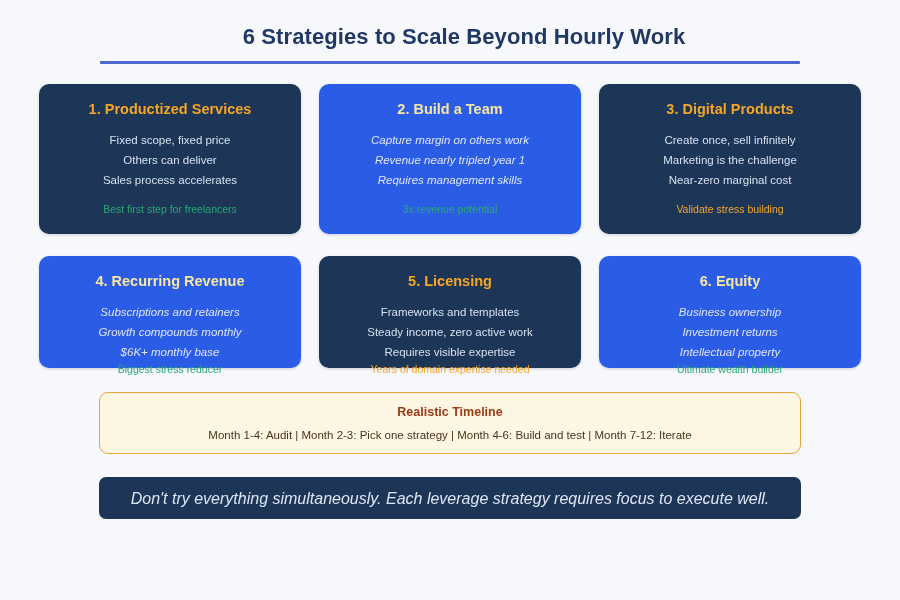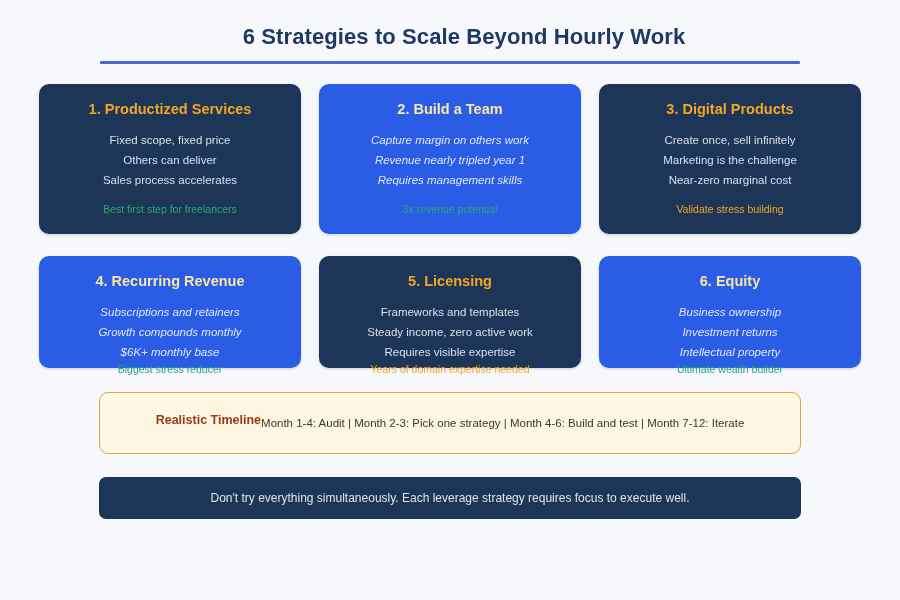--- a/index.html
+++ b/index.html
@@ -102,21 +102,21 @@
 
   
   .timeline {
     width: 702px;
     height: 62px;
     margin: 24px auto 0 auto;
     background: #fdf6e3;
     border: 1.5px solid #e8a33d;
     border-radius: 9px;
     display: flex;
-    flex-direction: row;
+    flex-direction: column;
     align-items: center;
     justify-content: center;
   }
 
   .timeline-title {
     font-size: 12.5px;
     font-weight: bold;
     color: #9c3a16;
     line-height: 17px;
     margin-bottom: 6px;
@@ -134,24 +134,25 @@
     height: 42px;
     margin: 23px auto 0 auto;
     background: #1d3557;
     border-radius: 7px;
     display: flex;
     align-items: center;
     justify-content: center;
   }
 
   .footer-text {
-    font-size: 12px;
+    font-size: 16px;
     color: #dde5f2;
     line-height: 17px;
     text-align: center;
+    font-style: italic;
   }
 </style>
 </head>
 <body>
 
 <div class="page">
 
   <div class="header">
     <div class="page-title">6 Strategies to Scale Beyond Hourly Work</div>
     <div class="title-rule"></div>

